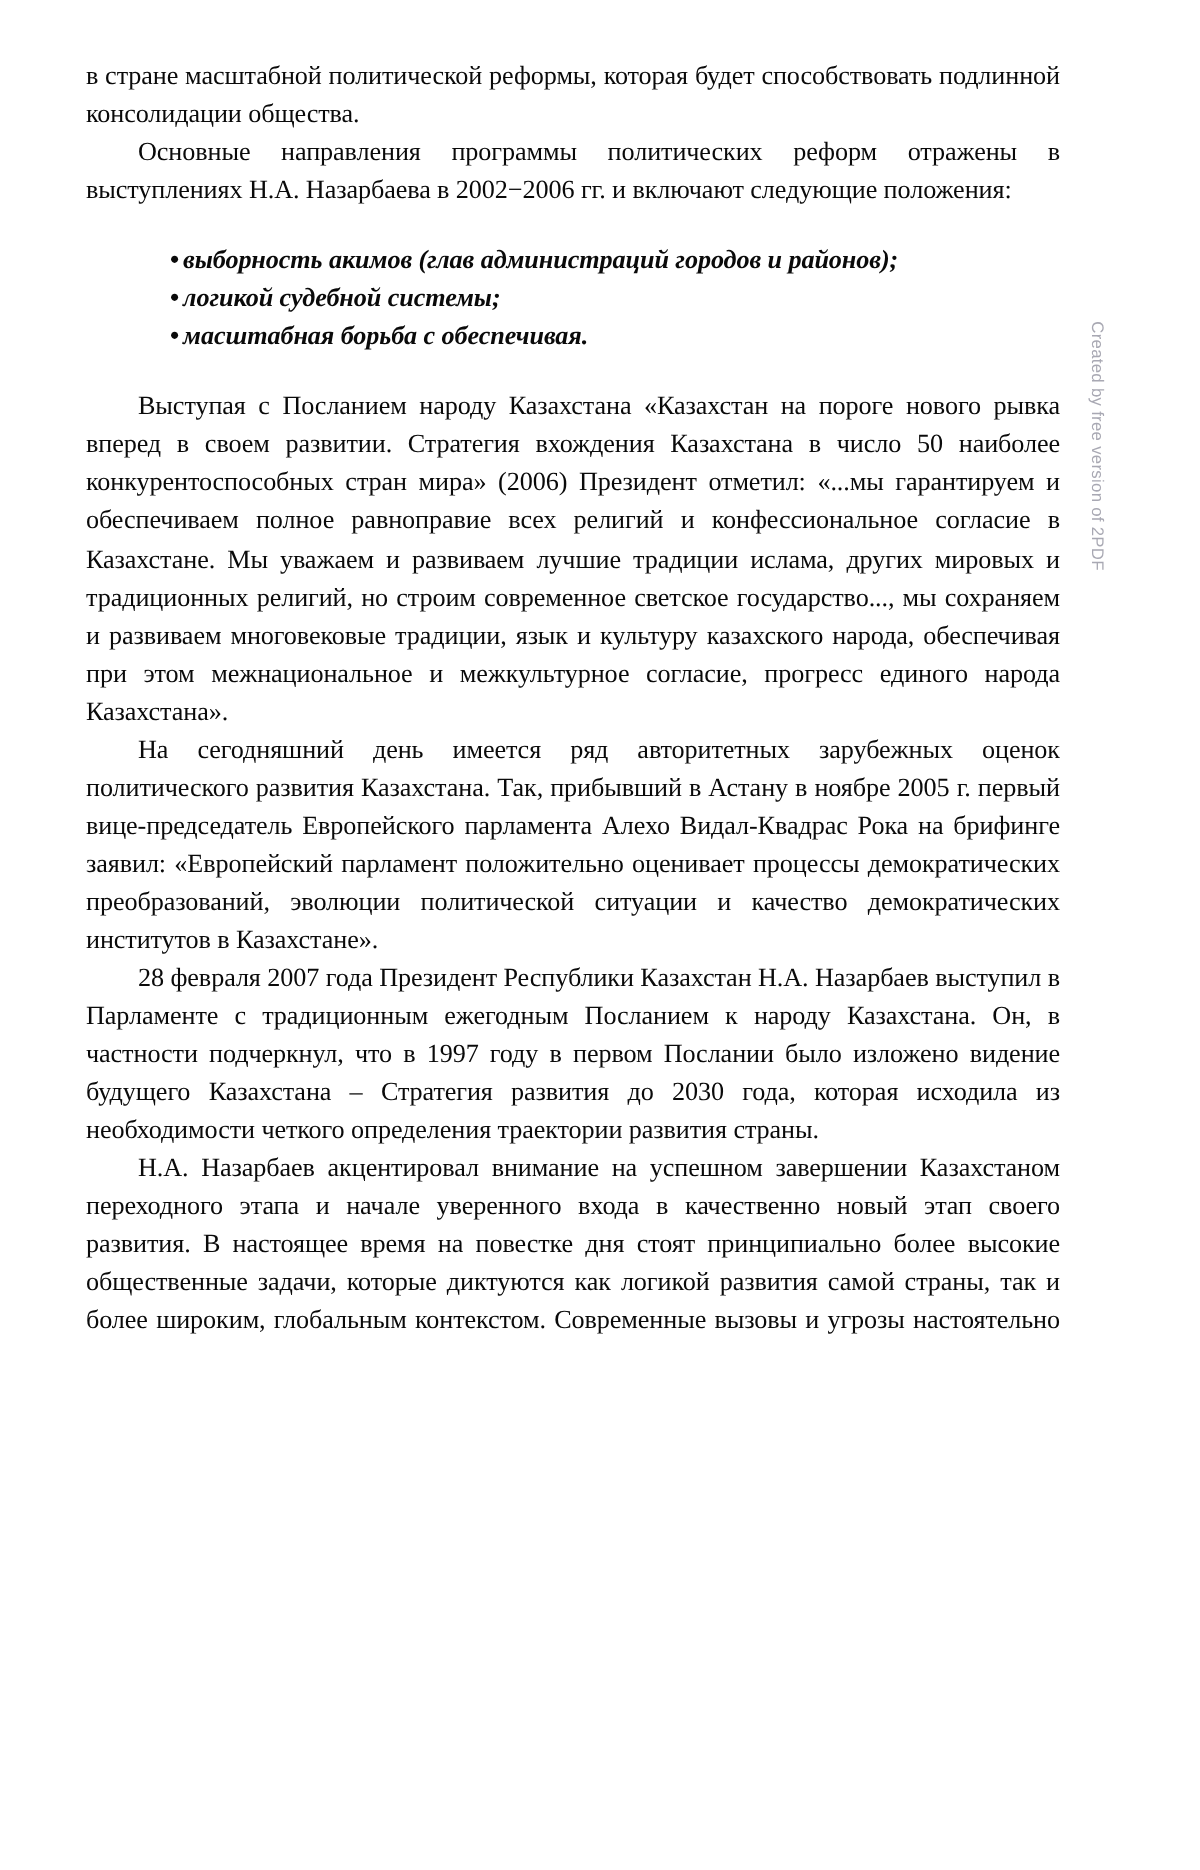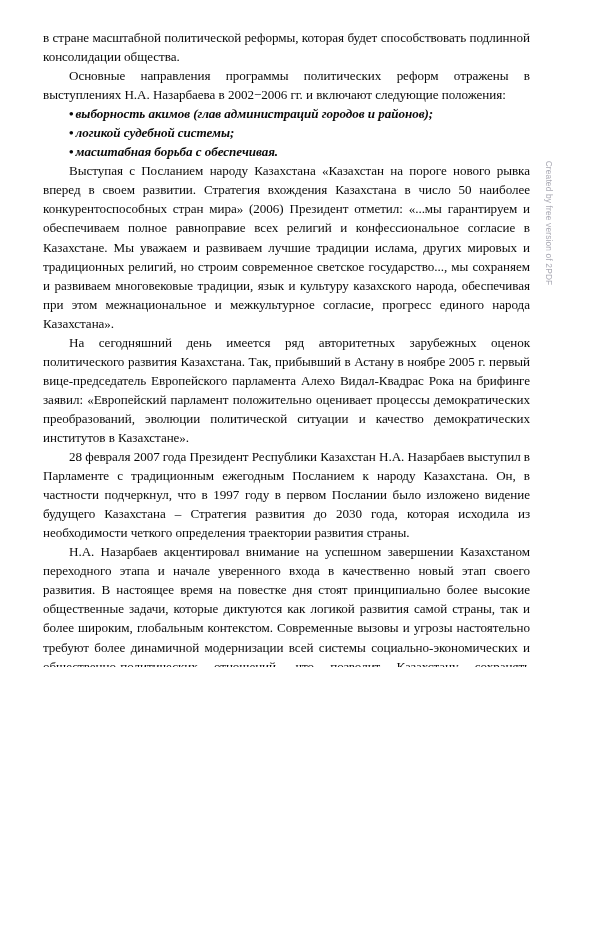--- a/index.html
+++ b/index.html
@@ -32,21 +32,21 @@
     text-indent: 26px;
     text-align: justify;
     text-justify: inter-word;
     hyphens: manual;
   }
   p.para.no-indent {
     text-indent: 0;
   }
   ul.bullets {
     list-style: none;
-    margin: 0;
+    margin: 16px;
     padding: 0;
   }
   ul.bullets li {
     font-style: italic;
     font-weight: 600;
     text-align: justify;
     margin: 0;
     padding: 0;
   }
   .bullet-indent {

